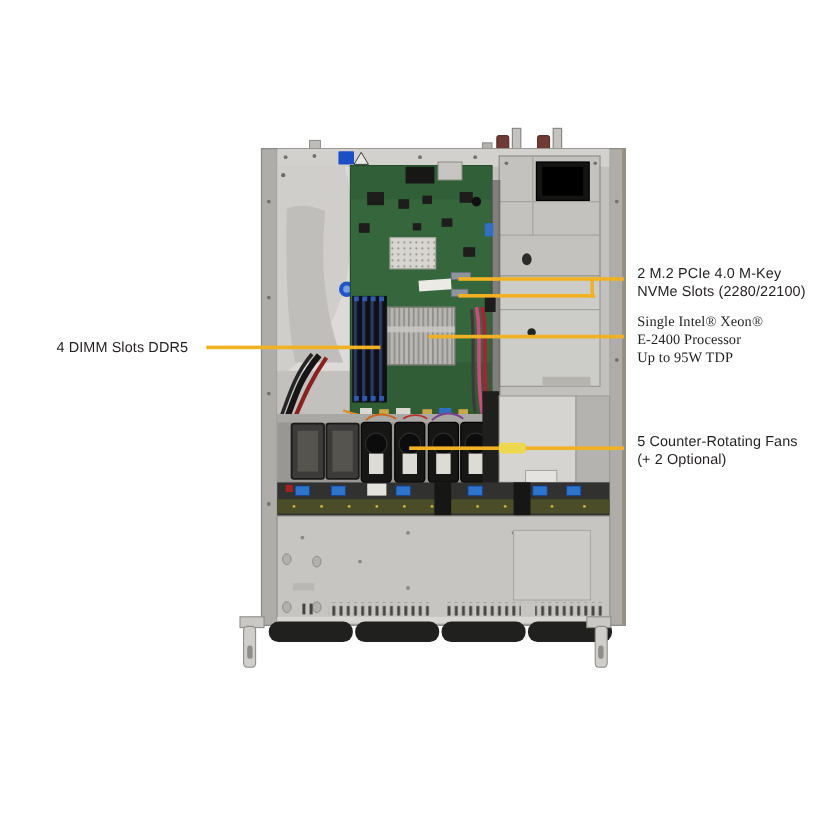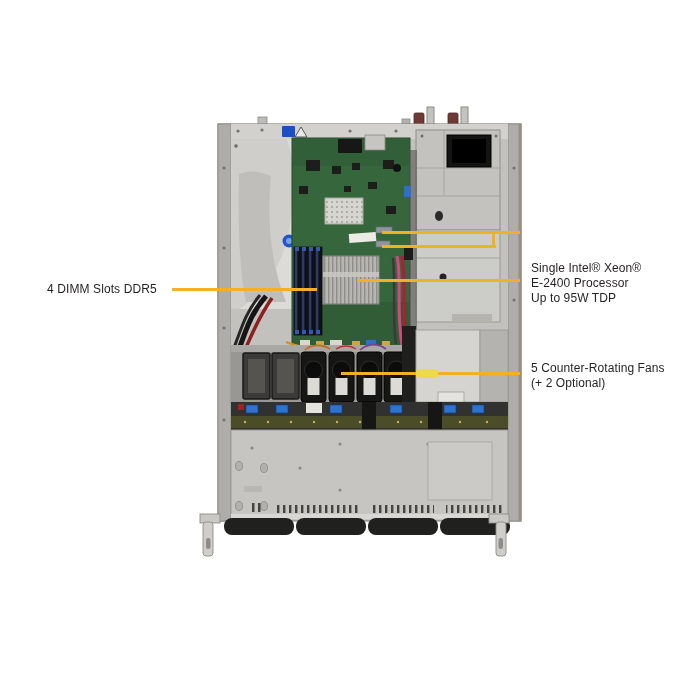--- a/index.html
+++ b/index.html
@@ -268,20 +268,22 @@
   </svg>
 
   <div class="leader h" style="left:382px;top:231px;width:138px;"></div>
   <div class="leader h" style="left:382px;top:245px;width:114px;"></div>
   <div class="leader v" style="left:492px;top:231px;height:17px;"></div>
   <div class="leader h" style="left:357px;top:279px;width:163px;"></div>
   <div class="leader h" style="left:172px;top:288px;width:145px;"></div>
   <div class="leader h" style="left:341px;top:372px;width:179px;"></div>
   <div class="leader-glow" style="left:416px;top:369px;width:22px;height:9px;"></div>
 
-  <div class="callout" style="left:531px;top:261px;width:165px;">Single Intel® Xeon®
+  <div class="callout" style="left:531px;top:221px;width:165px;">2 M.2 PCIe 4.0 M-Key
+NVMe Slots (2280/22100)</div>
+  <div class="callout" style="left:531px;top:261px;width:165px;font-family:Liberation Serif, serif;">Single Intel® Xeon®
 E-2400 Processor
 Up to 95W TDP</div>
   <div class="callout" style="left:531px;top:361px;width:165px;">5 Counter-Rotating Fans
 (+ 2 Optional)</div>
   <div class="callout" style="left:47px;top:282px;width:130px;">4 DIMM Slots DDR5</div>
 
 </div>
 
 </body></html>

